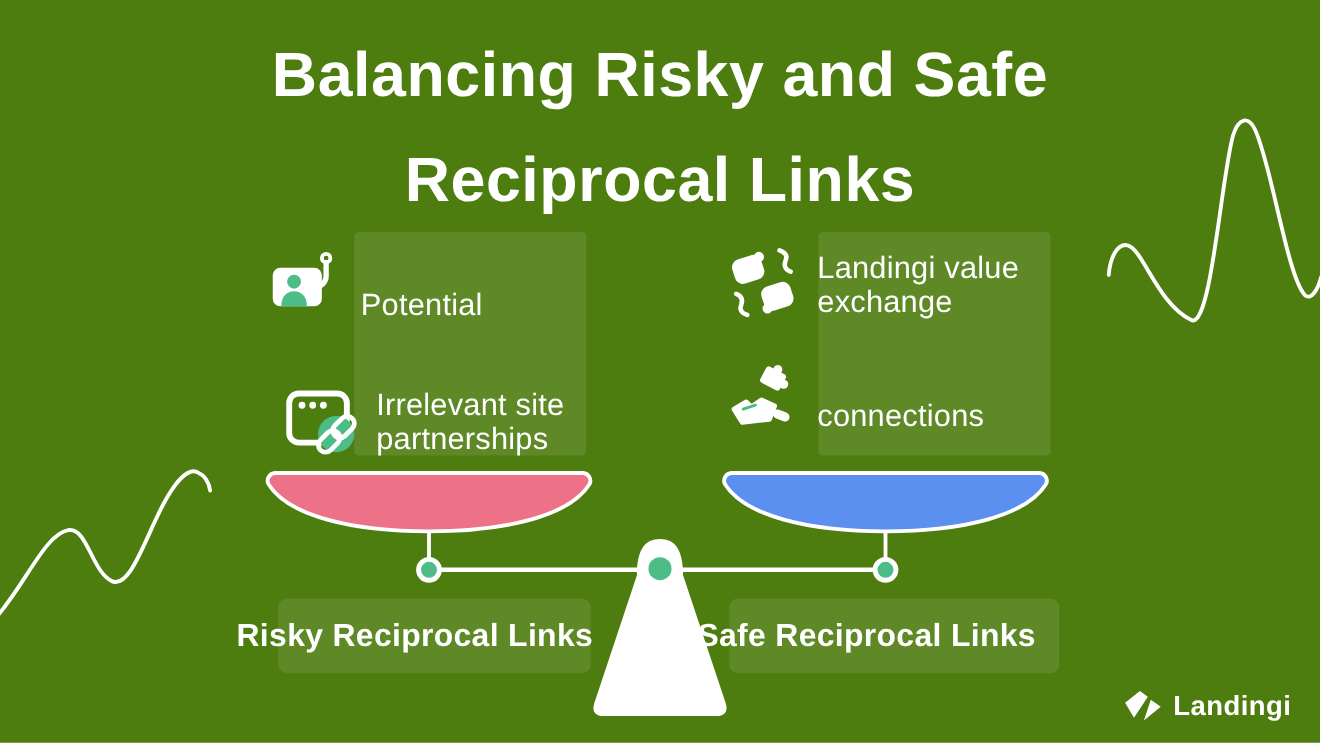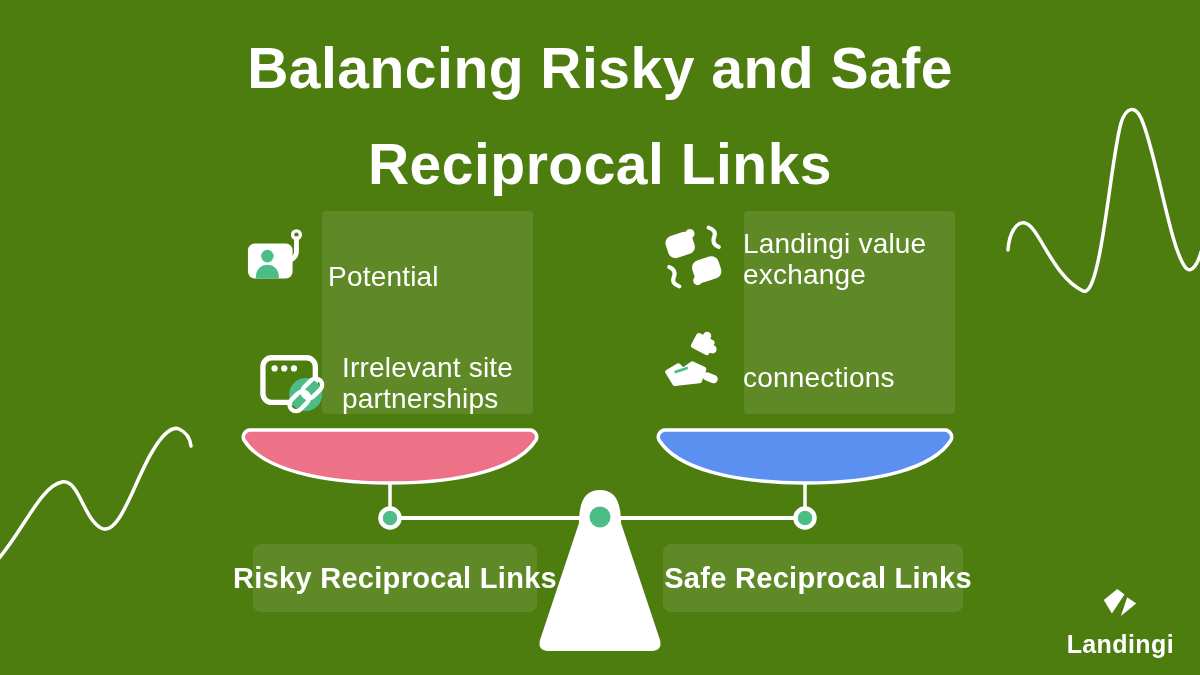--- a/index.html
+++ b/index.html
@@ -10,23 +10,23 @@
   }
   .decor-svg,.scale-svg{position:absolute;left:0;top:0;width:1200px;height:675px;pointer-events:none;}
   .title{position:absolute;top:20px;left:0;width:100%;text-align:center;
          font-weight:700;font-size:57px;line-height:96px;letter-spacing:.5px;}
   .panel{position:absolute;background:rgba(255,255,255,0.10);border-radius:4px;}
   .feature{position:absolute;display:flex;align-items:flex-end;gap:16px;}
   .ficon{width:66px;height:66px;flex:0 0 auto;overflow:visible;}
   .ftext{font-size:28px;line-height:31px;font-weight:400;letter-spacing:.2px;}
   .label-box{position:absolute;background:rgba(255,255,255,0.10);border-radius:8px;}
   .label-text{position:absolute;font-weight:700;font-size:29px;white-space:nowrap;
-              text-align:center;letter-spacing:.3px;}
+              letter-spacing:.3px;}
   .logo{position:absolute;right:26px;bottom:16px;display:flex;align-items:center;gap:10px;
-        font-weight:700;font-size:25px;letter-spacing:.4px;flex-direction:column;}
+        font-weight:700;font-size:25px;letter-spacing:.4px;}
   .logo svg{display:block;overflow:visible;}
 </style>
 </head>
 <body>
 
 <div class="canvas">
 
   <svg class="decor-svg" viewBox="0 0 1200 675">
     <path d="M -6 564 C 22 534, 40 486, 62 482 C 79 479, 83 518, 101 528
          C 119 538, 134 482, 152 452 C 162 435, 172 426, 179 429
@@ -129,21 +129,21 @@
     <circle cx="805" cy="518" r="9.5" fill="#4CBD86" stroke="#ffffff" stroke-width="4.5"></circle>
 
     <path d="M 579 523 C 579 500 586 490 600 490 C 614 490 621 500 621 523
              L 660 640 C 662 648 658 651 651 651 L 549 651 C 542 651 538 648 540 640 Z" fill="#ffffff"></path>
     <circle cx="600" cy="517" r="10.5" fill="#4CBD86"></circle>
   </svg>
 
   <div class="label-box" style="left:253px;top:544px;width:284px;height:68px;"></div>
   <div class="label-box" style="left:663px;top:544px;width:300px;height:68px;"></div>
   <div class="label-text" style="left:215px;top:562px;width:360px;">Risky Reciprocal Links</div>
-  <div class="label-text" style="left:653px;top:562px;width:330px;">Safe Reciprocal Links</div>
+  <div class="label-text" style="left:634px;top:562px;width:330px;">Safe Reciprocal Links</div>
 
   <div class="logo">
     <svg width="36" height="33" viewBox="0 0 40 36">
       <path d="M2 14 L17 2 L25 8 L11 29 Z" fill="#ffffff"></path>
       <path d="M28 11 L38 18 L21 32 Z" fill="#ffffff"></path>
     </svg>
     <span>Landingi</span>
   </div>
 
 </div>

